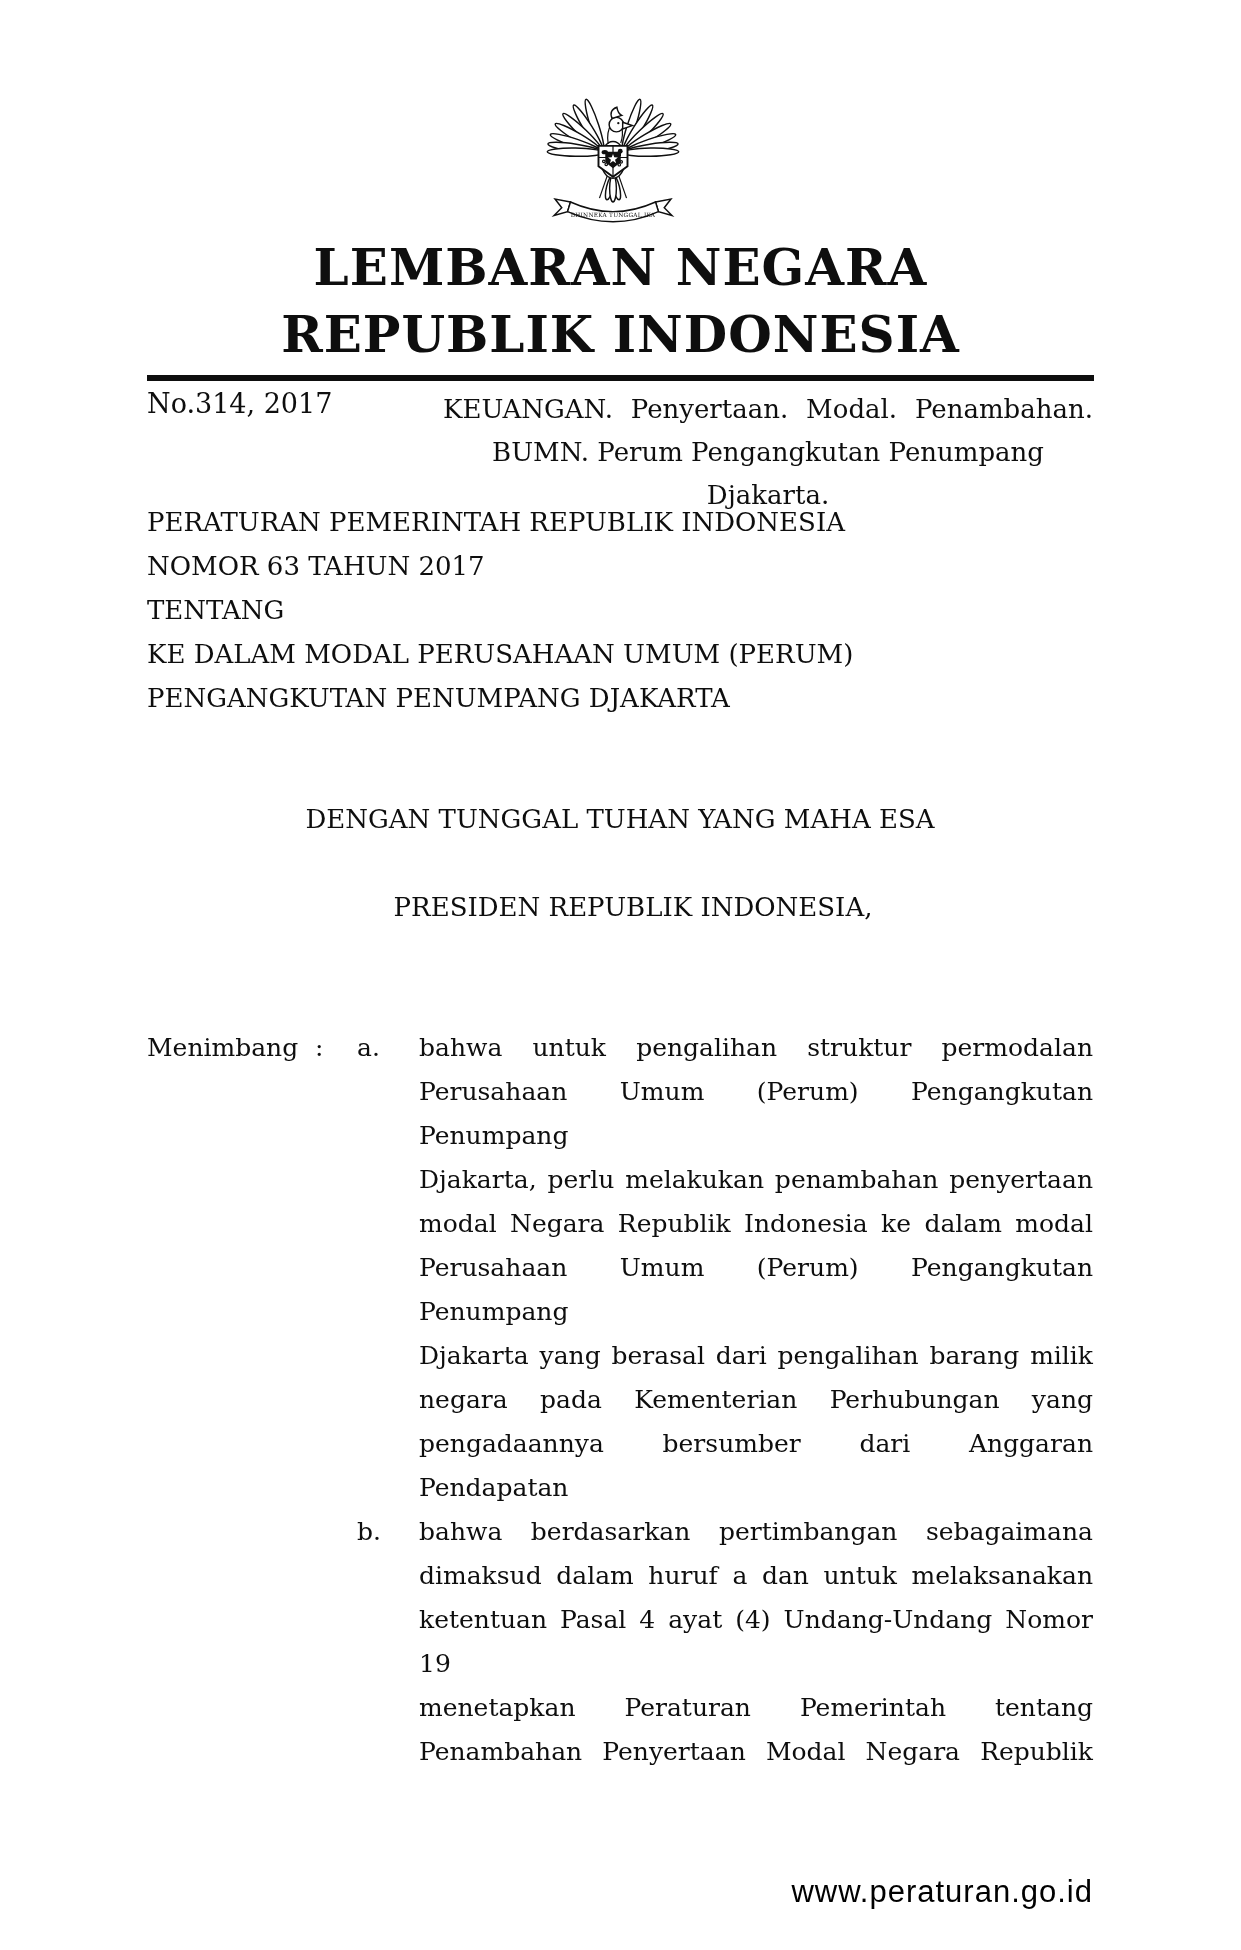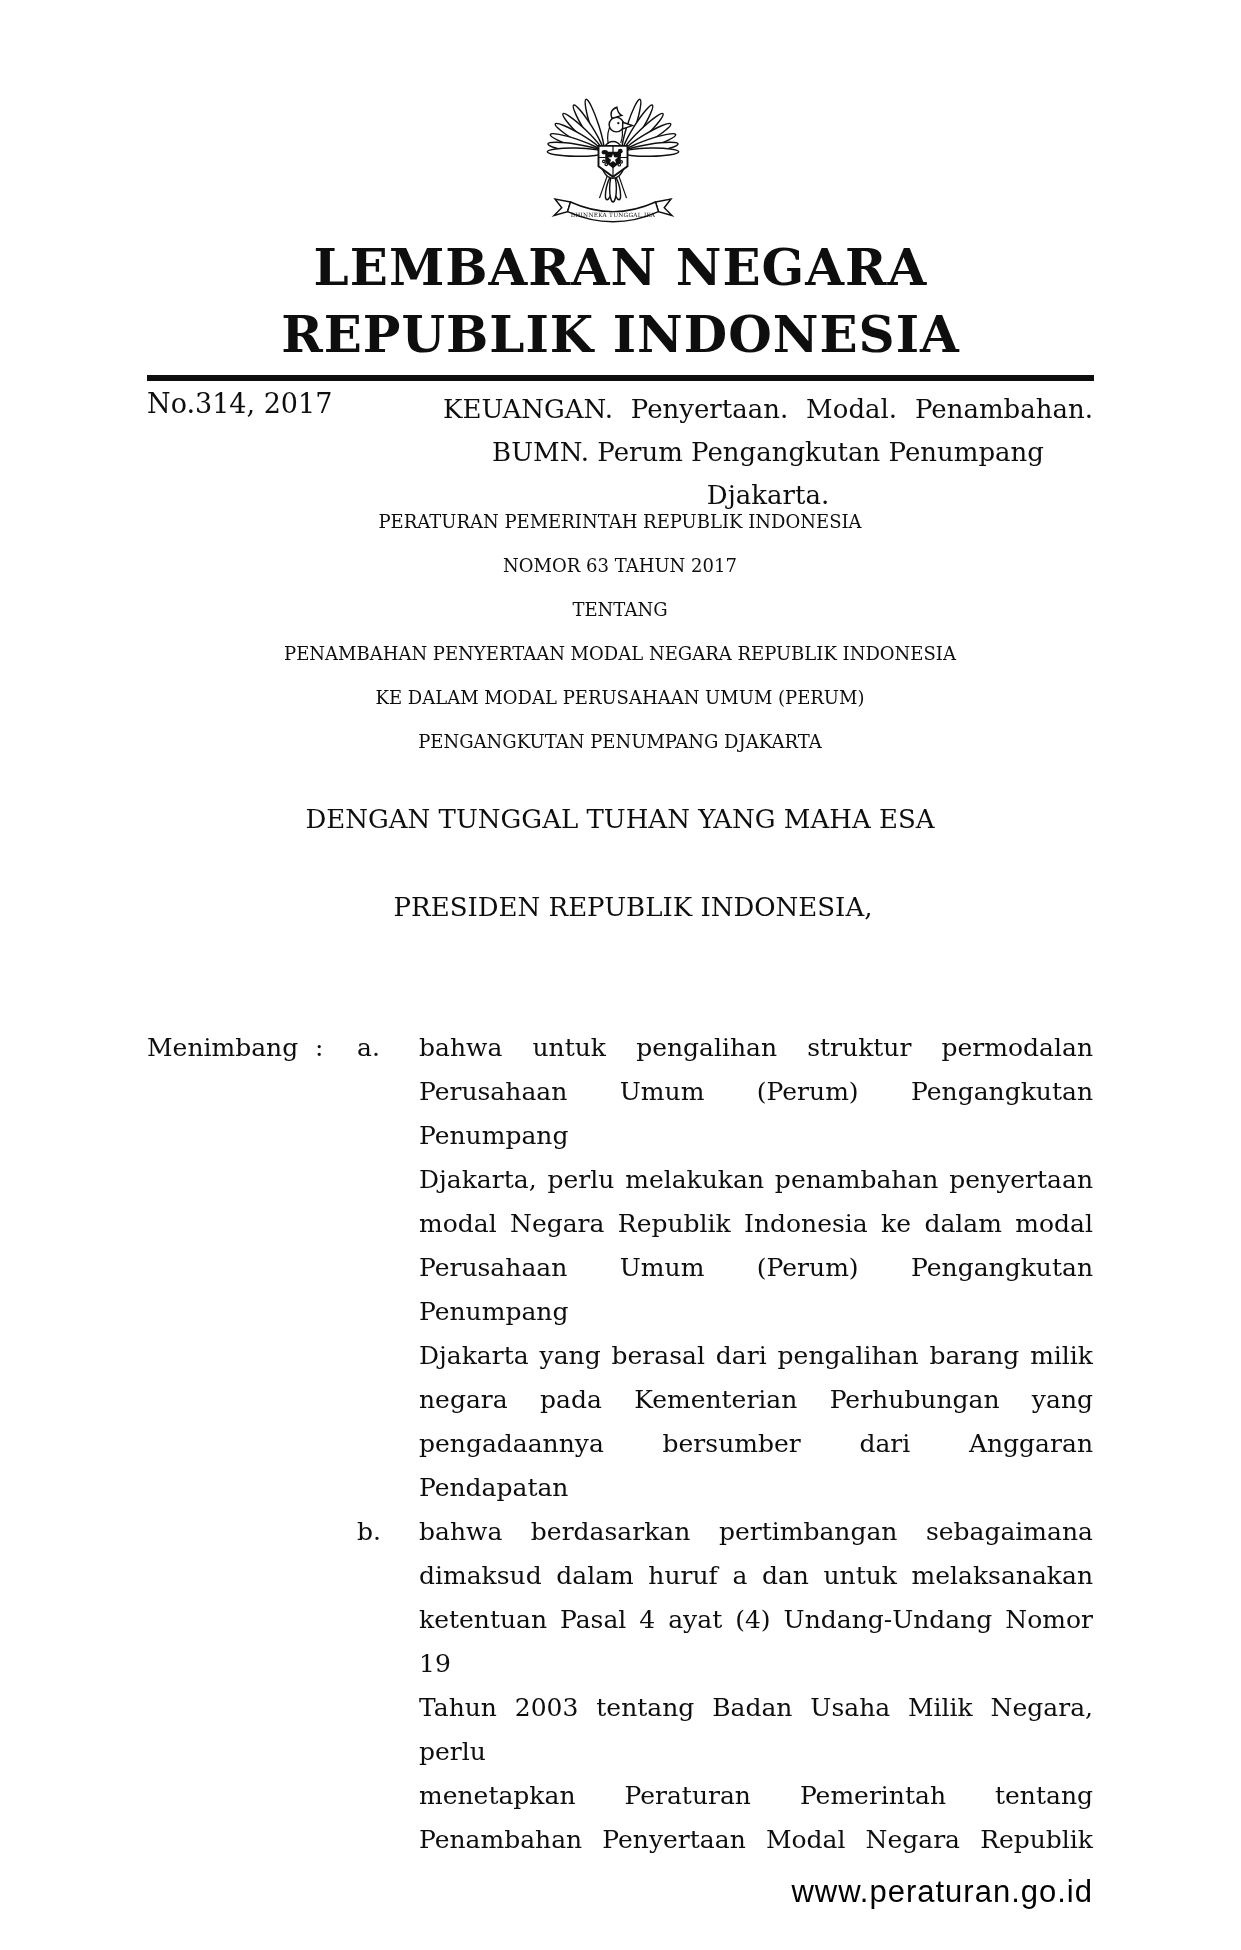--- a/index.html
+++ b/index.html
@@ -50,22 +50,21 @@
     width:650px;
     font-size:26px;
     line-height:43px;
   }
   .jfull{ text-align:justify; text-align-last:justify; }
   .headings{
     position:absolute;
     left:147px;
     top:500px;
     width:946px;
-    text-align:center;
-    font-size:18px;
+    font-size:26px;
     line-height:44px;
   }
   .invocation{
     position:absolute;
     left:147px;
     top:804px;
     width:946px;
     text-align:center;
     font-size:26px;
   }
@@ -187,21 +186,20 @@
   <div class="mast-no">No.314, 2017</div>
   <div class="mast-subject">
     <div class="jfull">KEUANGAN. Penyertaan. Modal. Penambahan.</div>
     <div class="ll">BUMN. Perum Pengangkutan Penumpang Djakarta.</div>
   </div>
 
   <div class="headings">
     <div>PERATURAN PEMERINTAH REPUBLIK INDONESIA</div>
     <div>NOMOR 63 TAHUN 2017</div>
     <div>TENTANG</div>
-    <div>PENAMBAHAN PENYERTAAN MODAL NEGARA REPUBLIK INDONESIA</div>
     <div>KE DALAM MODAL PERUSAHAAN UMUM (PERUM)</div>
     <div>PENGANGKUTAN PENUMPANG DJAKARTA</div>
   </div>
 
   <div class="invocation">DENGAN TUNGGAL TUHAN YANG MAHA ESA</div>
   <div class="authority">PRESIDEN REPUBLIK INDONESIA,</div>
 
   <div class="consider">
     <div class="c-label">Menimbang</div>
     <div class="c-colon">:</div>
@@ -218,21 +216,20 @@
           <div class="jl">negara pada Kementerian Perhubungan yang</div>
           <div class="jl">pengadaannya bersumber dari Anggaran Pendapatan</div>
         </div>
       </div>
       <div class="c-item">
         <div class="c-marker">b.</div>
         <div class="c-lines">
           <div class="jl">bahwa berdasarkan pertimbangan sebagaimana</div>
           <div class="jl">dimaksud dalam huruf a dan untuk melaksanakan</div>
           <div class="jl">ketentuan Pasal 4 ayat (4) Undang-Undang Nomor 19</div>
-          <div class="jl">Tahun 2003 tentang Badan Usaha Milik Negara, perlu</div>
           <div class="jl">menetapkan Peraturan Pemerintah tentang</div>
           <div class="jl">Penambahan Penyertaan Modal Negara Republik</div>
 
         </div>
       </div>
     </div>
   </div>
 
   <div class="footer">www.peraturan.go.id</div>
 

